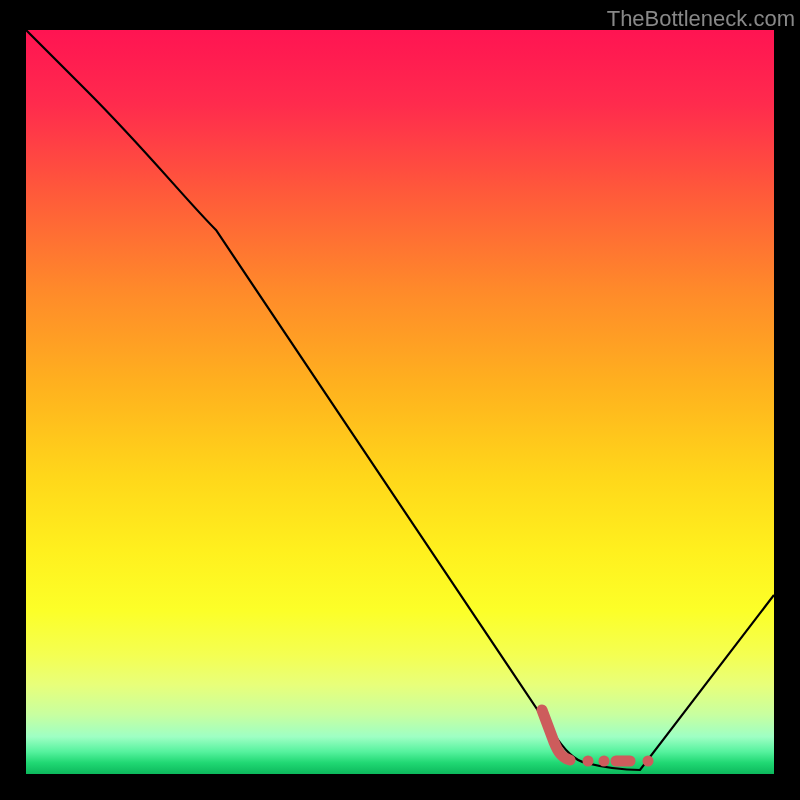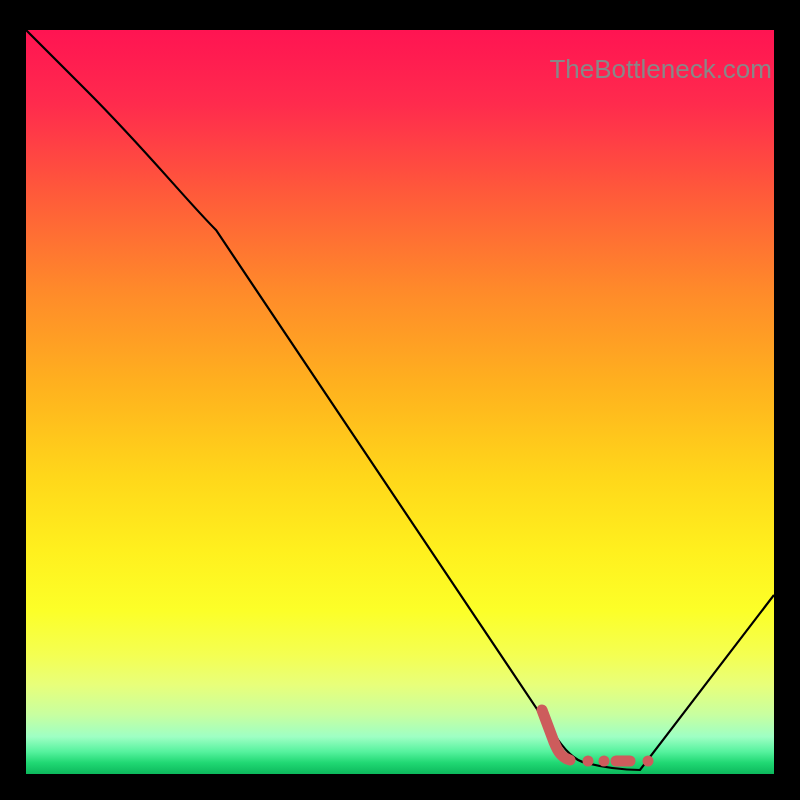--- a/index.html
+++ b/index.html
@@ -6,26 +6,25 @@
   body {
     width: 800px;
     height: 800px;
     background: #000;
     position: relative;
     font-family: Arial, sans-serif;
   }
   .watermark {
     position: absolute;
     top: 6px;
-    right: 28px;
+    right: 5px;
     color: #888;
-    font-size: 26px;
+    font-size: 22px;
     font-weight: 500;
     z-index: 10;
-    margin-top: 48px;
   }
   .plot-area {
     position: absolute;
     left: 26px;
     top: 30px;
     width: 748px;
     height: 744px;
     overflow: hidden;
   }
   .gradient-bg {

